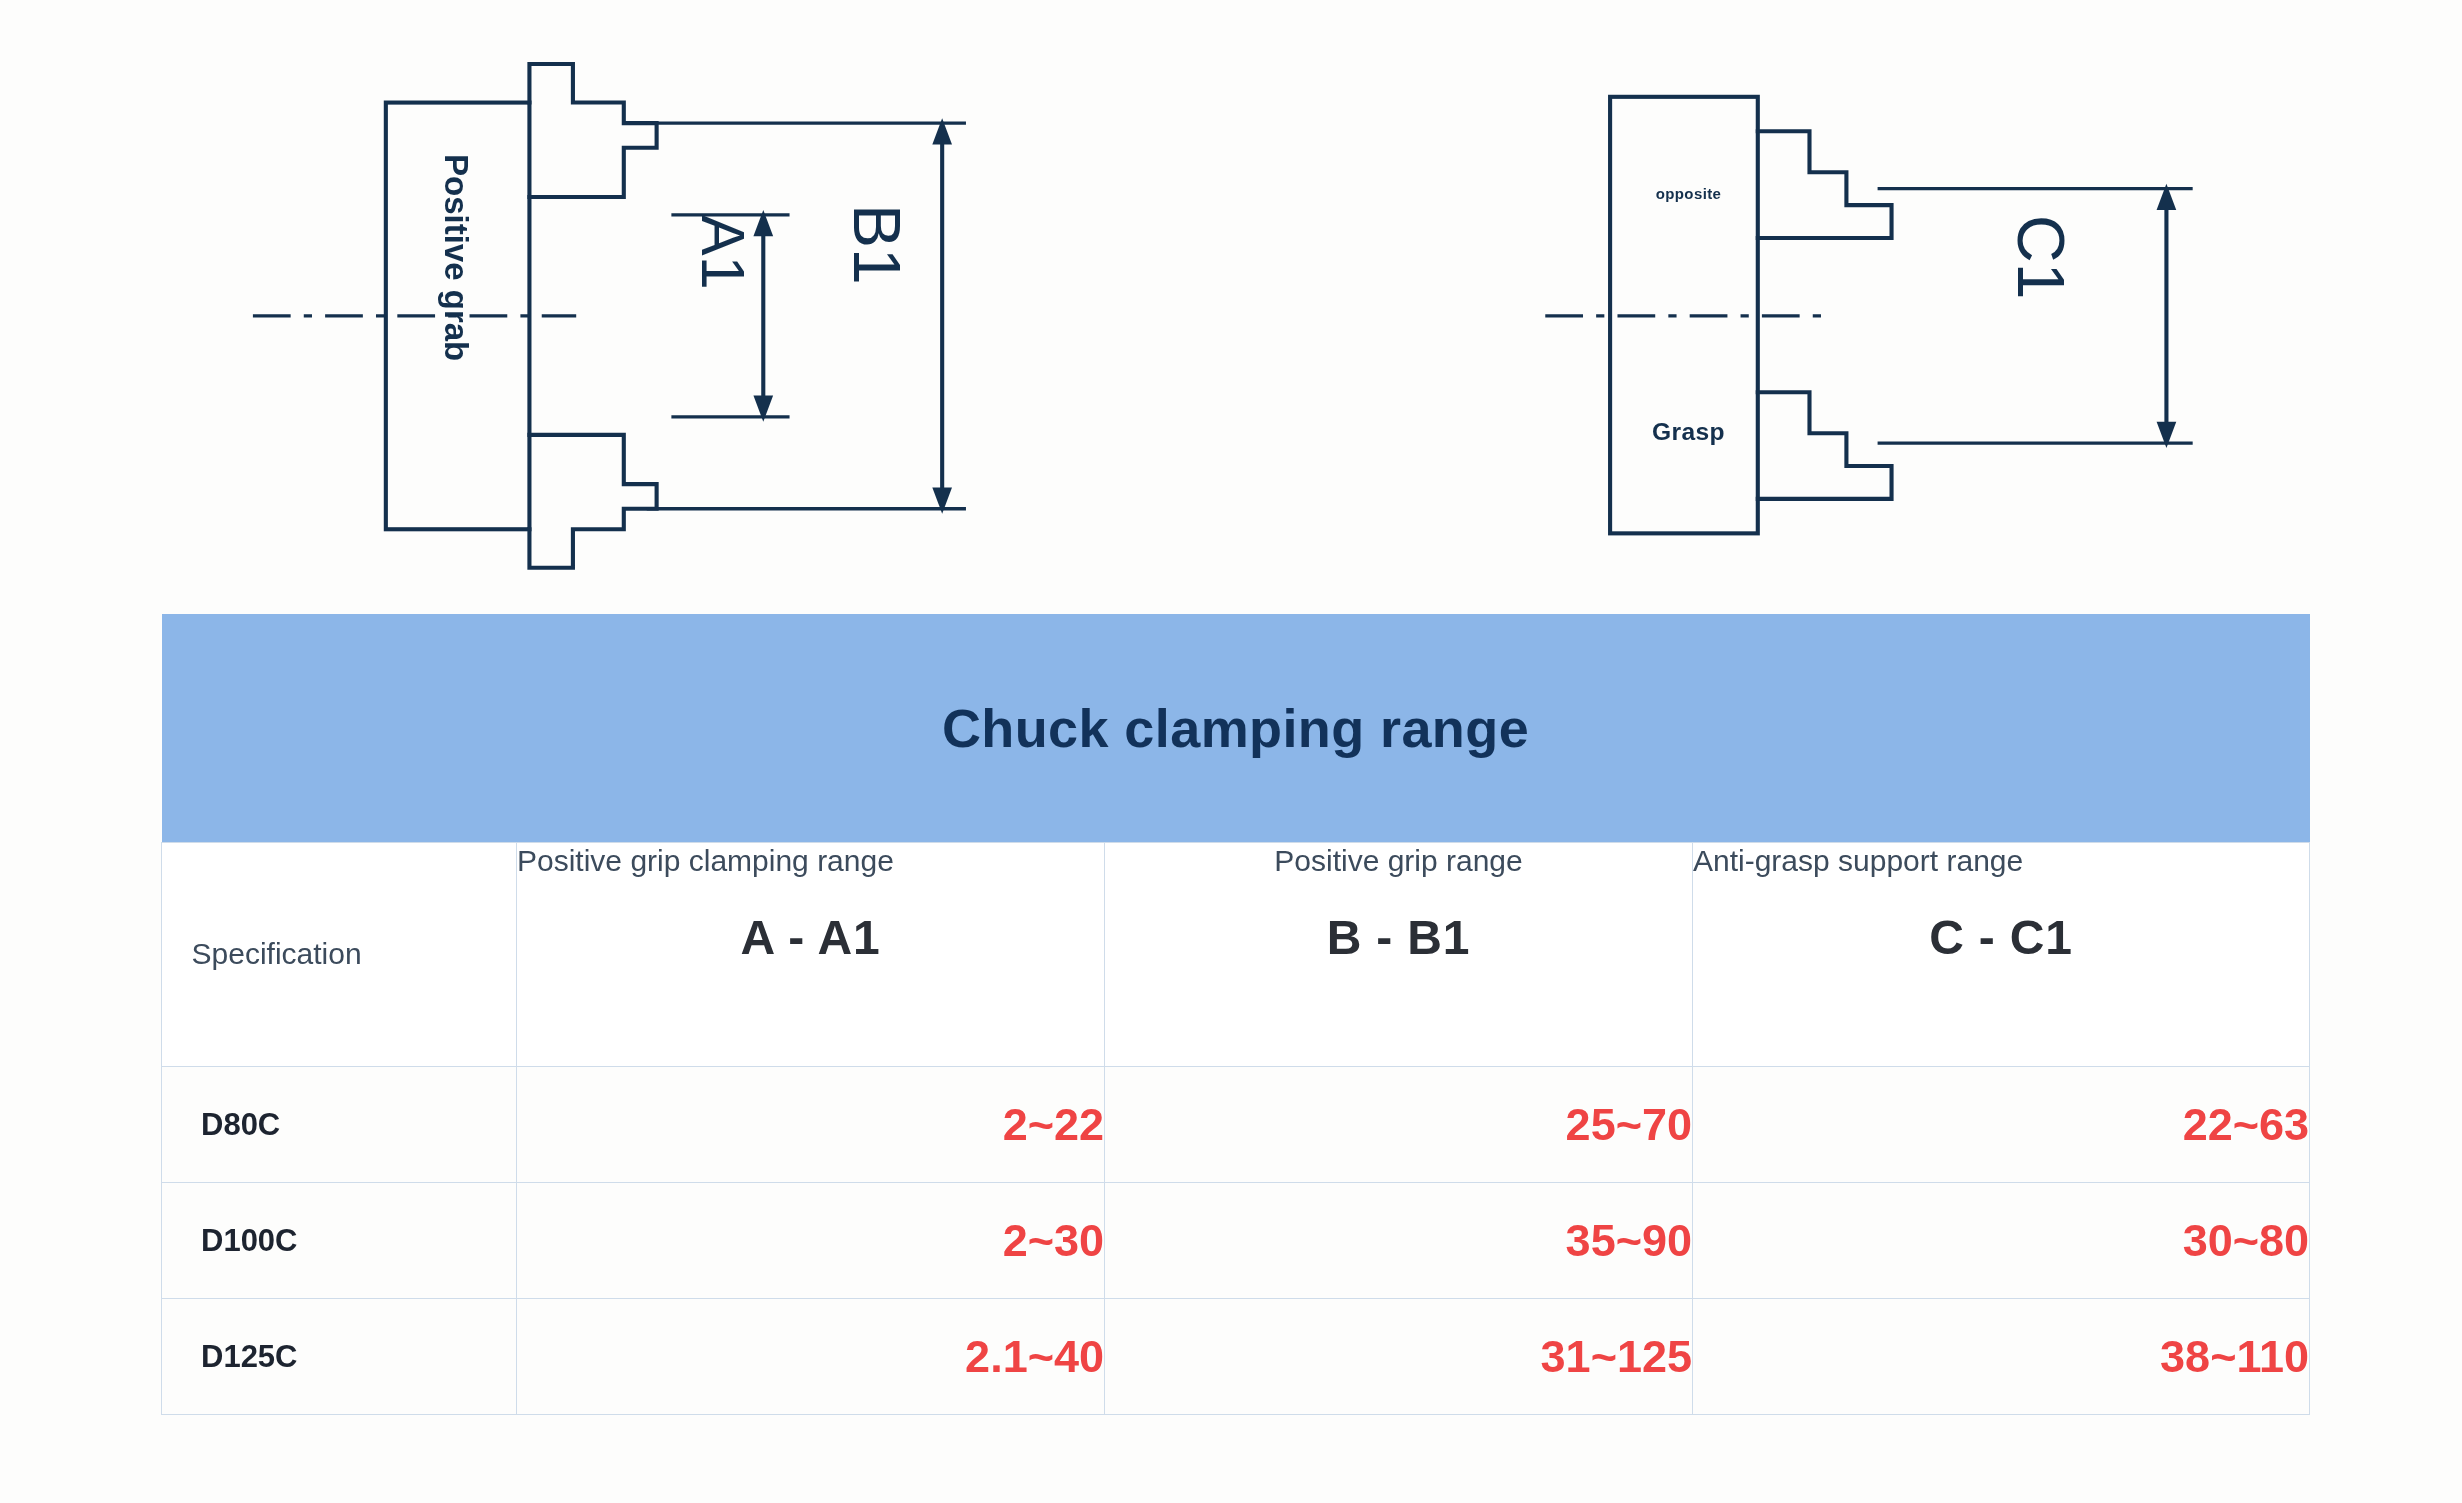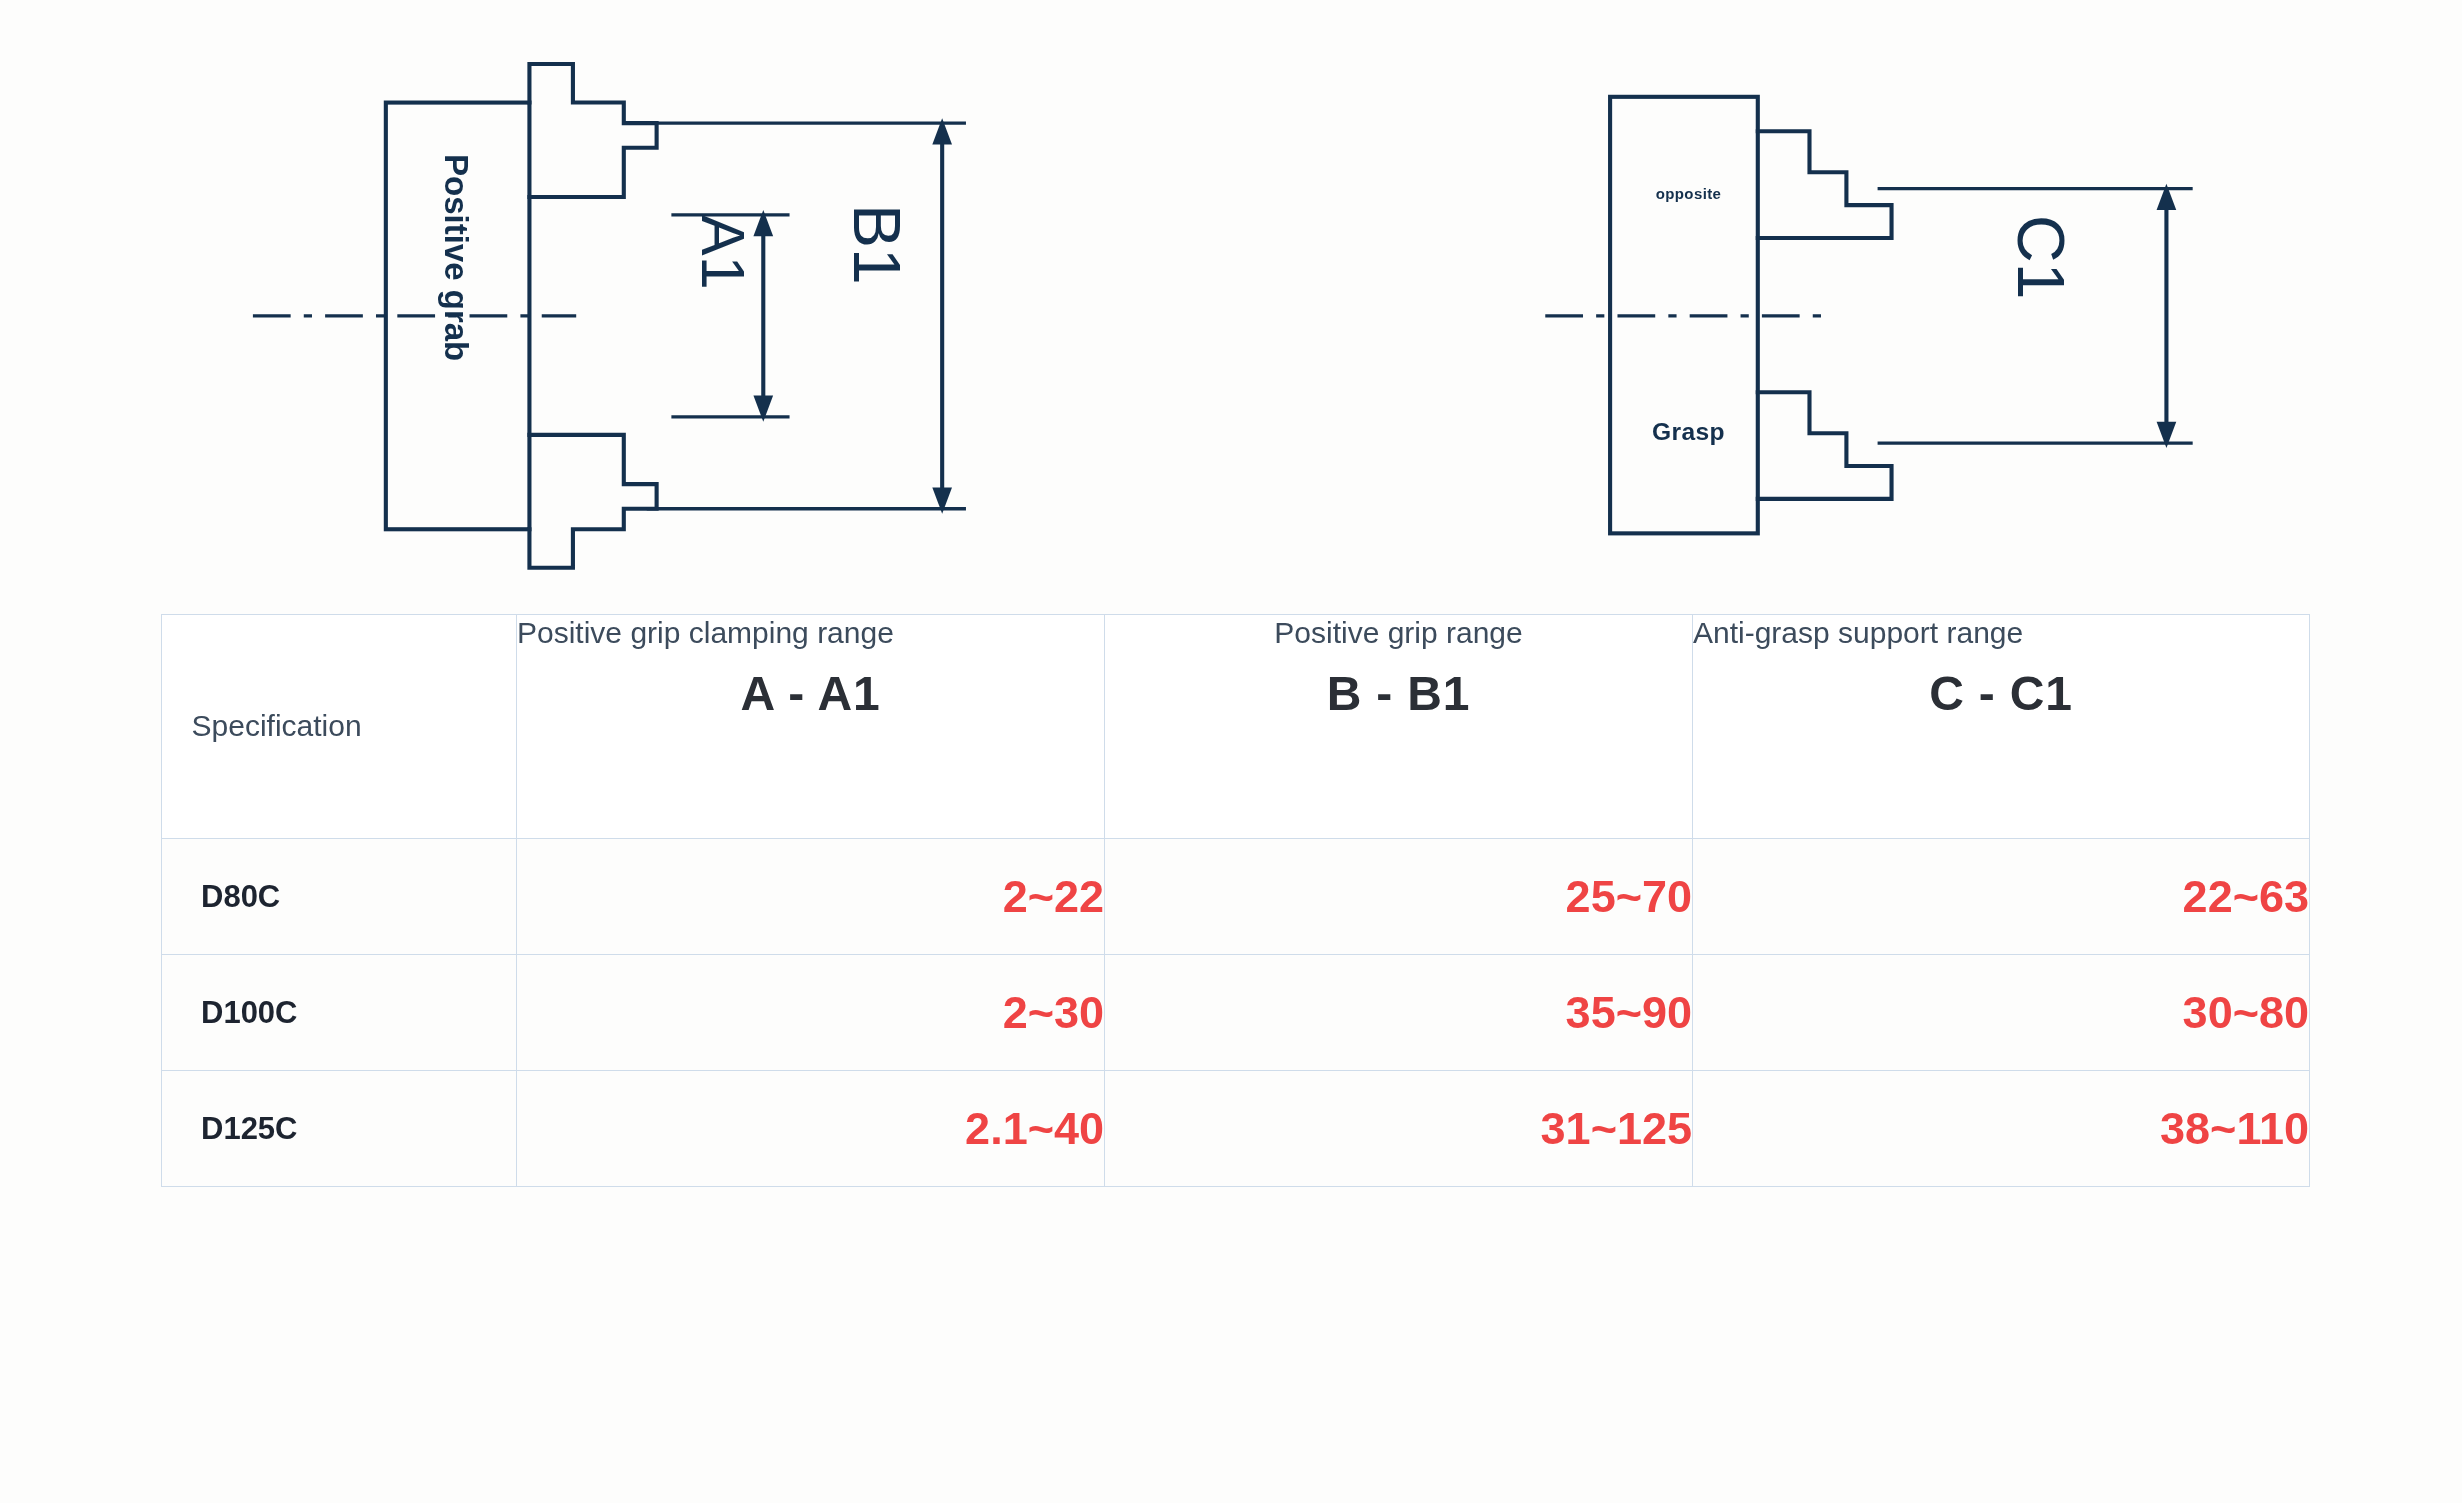--- a/index.html
+++ b/index.html
@@ -99,21 +99,21 @@
     line-height: 1.22;
     font-weight: 400;
   }
   .head-desc.left {
     text-align: left;
   }
   .head-code {
     font-size: 48px;
     font-weight: 700;
     color: #2b2f36;
-    margin-top: 14px;
+    margin-top: 30px;
     letter-spacing: 0.8px;
   }
   .body-cell {
     height: 115px;
     text-align: right;
     vertical-align: middle;
     font-size: 45px;
     color: #ef4444;
     font-weight: 700;
   }
@@ -206,20 +206,25 @@
   <div class="table-wrap">
     <table class="spec">
       <colgroup>
         <col class="col1">
           <col class="col2">
           <col class="col3">
           <col class="col4">
       </colgroup>
       <tbody>
         <tr>
+          <td class="title-cell" colspan="4">
+            <div class="title-text">Chuck clamping range</div>
+          </td>
+        </tr>
+        <tr>
           <td class="head-cell first">
             <div class="head-desc left">Specification</div>
           </td>
           <td class="head-cell">
             <div class="head-desc left">Positive grip clamping range</div>
             <div class="head-code">A - A1</div>
           </td>
           <td class="head-cell">
             <div class="head-desc">Positive grip range</div>
             <div class="head-code">B - B1</div>

